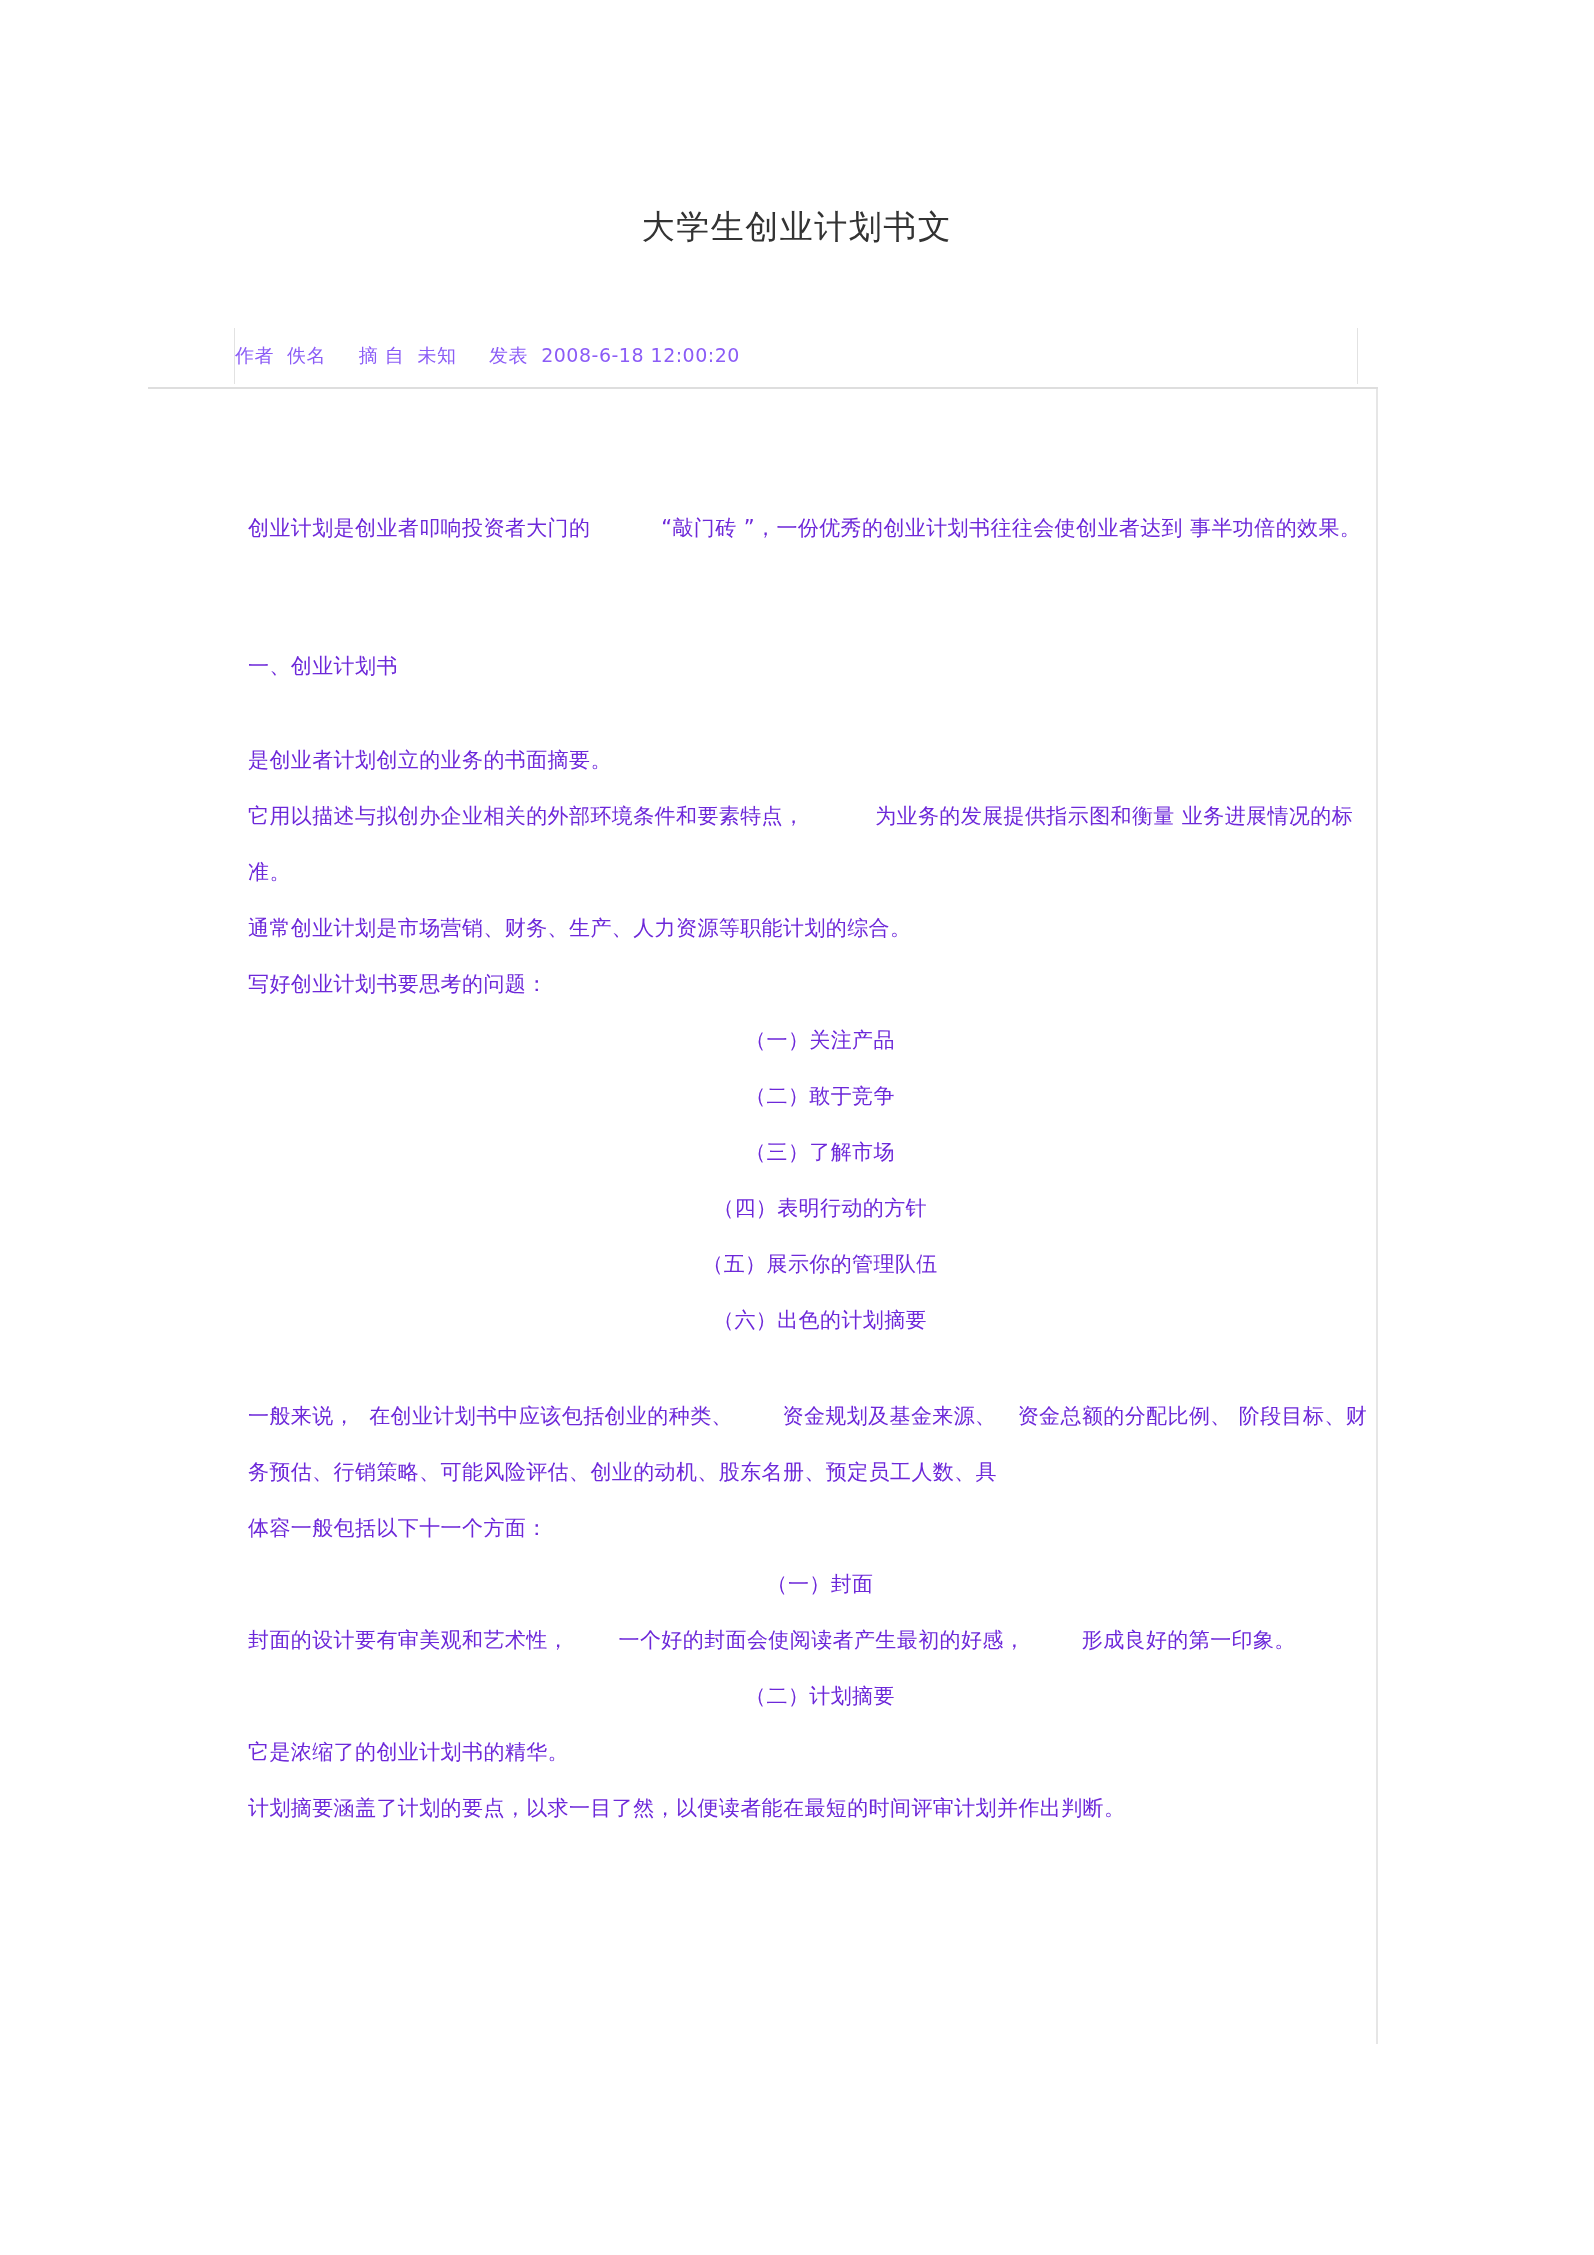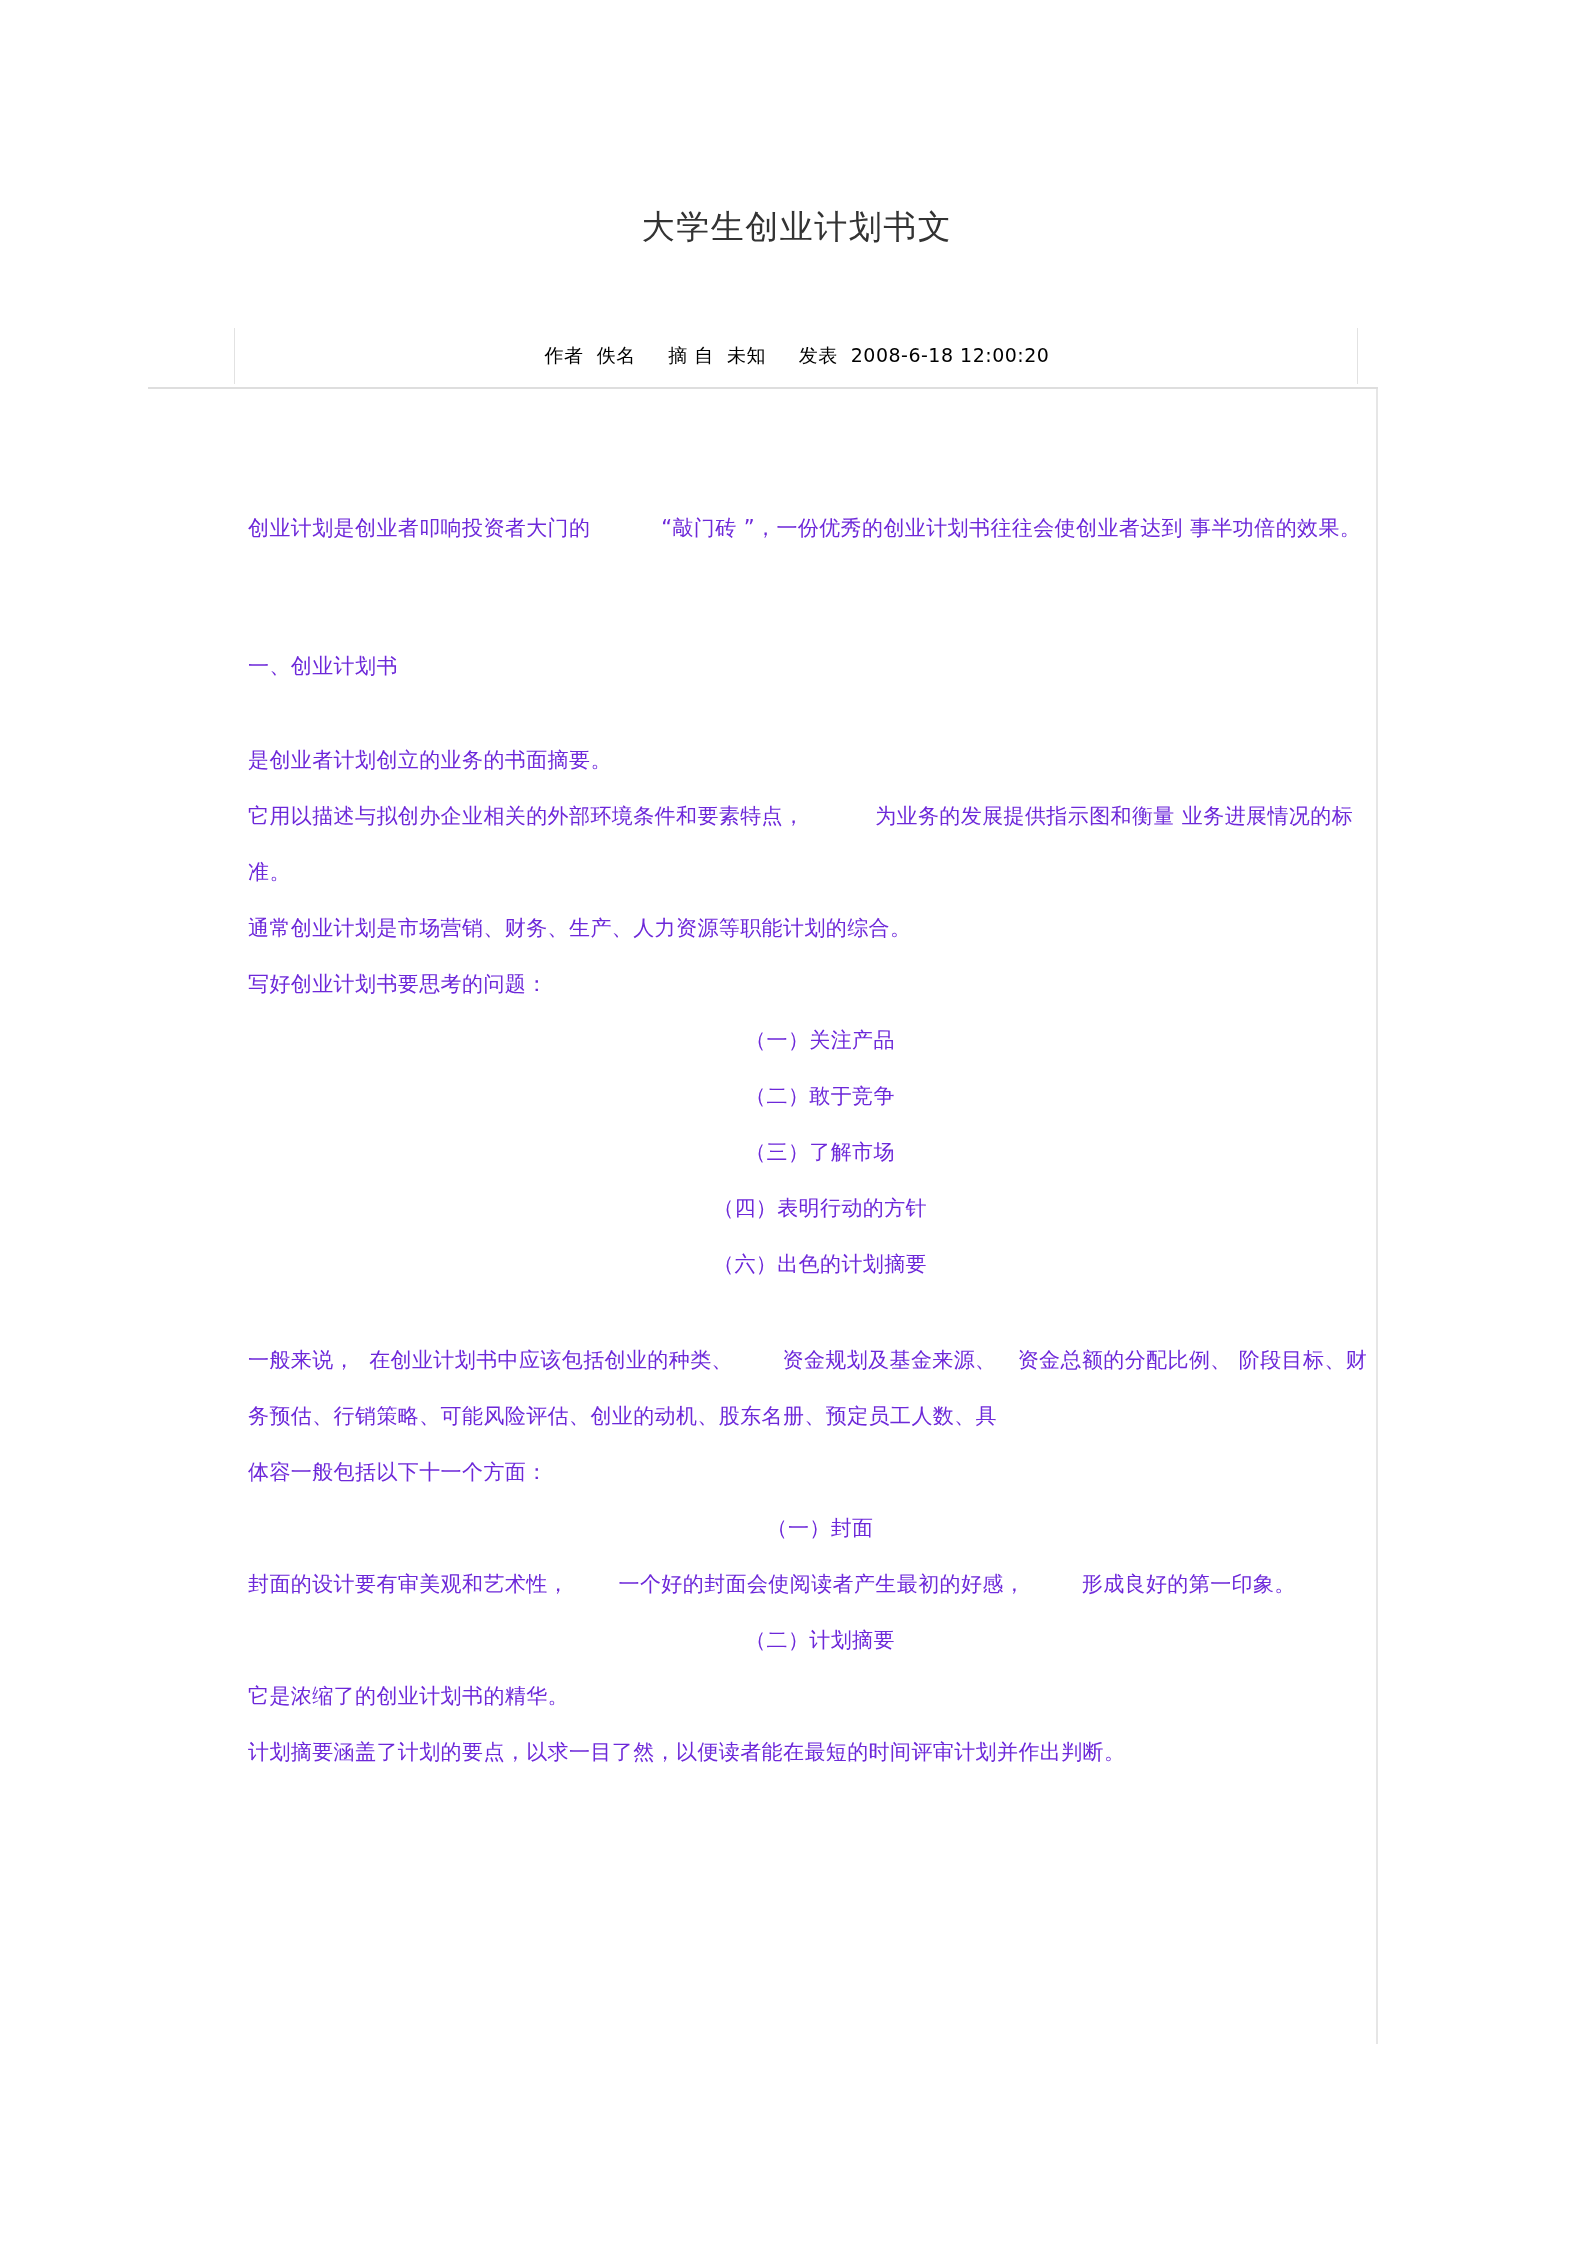--- a/index.html
+++ b/index.html
@@ -50,24 +50,24 @@
     height: 56px;
     border-left: 1px solid #e2e2e2;
     border-right: 1px solid #e2e2e2;
     box-sizing: border-box;
   }
   .meta-line {
     position: absolute;
     left: 0;
     top: 13px;
     width: 1124px;
-    text-align: center;
+    text-align: left;
     font-size: 19px;
     line-height: 28px;
-    color: #000000;
+    color: #8b5cf6;
     white-space: pre;
     letter-spacing: 0.5px;
   }
 
   .meta-rule {
     position: absolute;
     left: 148px;
     top: 387px;
     width: 1230px;
     height: 2px;
@@ -133,20 +133,21 @@
     <div class="para">它用以描述与拟创办企业相关的外部环境条件和要素特点，          为业务的发展提供指示图和衡量 业务进展情况的标准。</div>
 
     <div class="para">通常创业计划是市场营销、财务、生产、人力资源等职能计划的综合。</div>
 
     <div class="para">写好创业计划书要思考的问题：</div>
 
     <div class="para indent">（一）关注产品</div>
     <div class="para indent">（二）敢于竞争</div>
     <div class="para indent">（三）了解市场</div>
     <div class="para indent">（四）表明行动的方针</div>
+    <div class="para indent">（五）展示你的管理队伍</div>
     <div class="para indent">（六）出色的计划摘要</div>
 
     <div class="spacer-md"></div>
 
 
     <div class="para">一般来说，  在创业计划书中应该包括创业的种类、       资金规划及基金来源、   资金总额的分配比例、 阶段目标、财务预估、行销策略、可能风险评估、创业的动机、股东名册、预定员工人数、具</div>
 
     <div class="para">体容一般包括以下十一个方面：</div>
 
     <div class="para indent">（一）封面</div>

